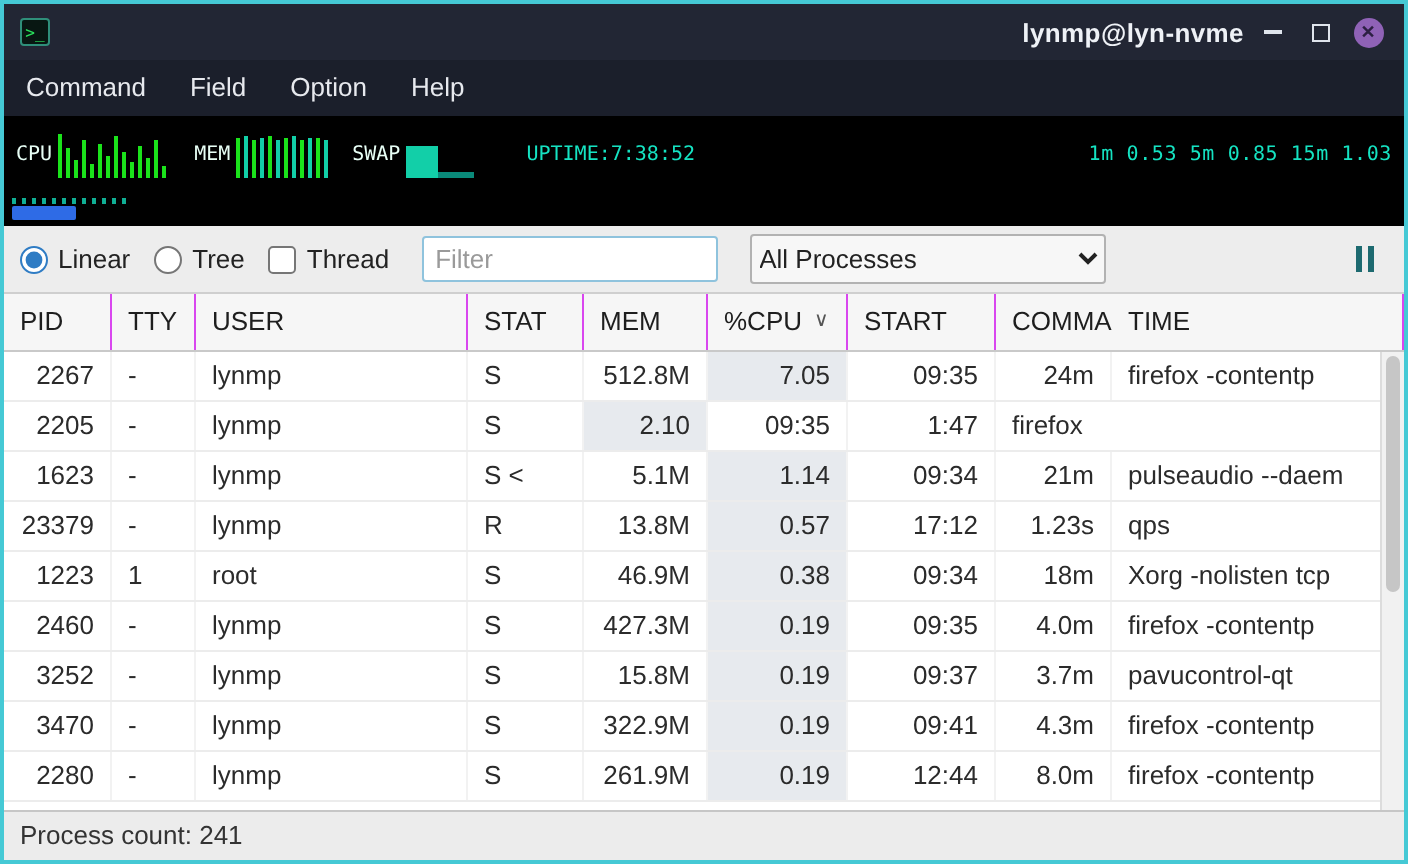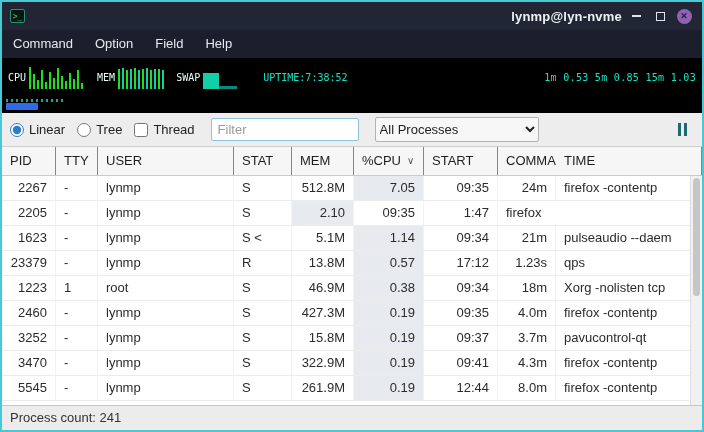--- a/index.html
+++ b/index.html
@@ -68,21 +68,21 @@
   }
   .controls label { display:inline-flex; align-items:center; gap:5px; margin-right:12px; }
   input[type=radio], input[type=checkbox] { accent-color:#2f7cc4; width:14px; height:14px; }
   .filter-input {
     width:148px; height:23px; border:1px solid #8fc3dd; border-radius:2px;
     padding:0 6px; font-size:13px; font-family:"Liberation Sans", sans-serif;
     color:#333; outline:none; margin-left:4px;
   }
   .filter-input::placeholder { color:#9a9a9a; }
   .proc-select {
-    width:164px; height:25px; margin-left:16px;
+    width:178px; height:25px; margin-left:16px;
     border:1px solid #b2b2b2; border-radius:2px; background:#f7f7f7;
     font-size:13px; font-family:"Liberation Sans", sans-serif; color:#222;
   }
   .pause-btn { margin-left:auto; margin-right:4px; display:inline-flex; gap:3px; padding:3px; }
   .pause-bar { width:3px; height:13px; background:#1d6a70; display:inline-block; }
   
   .grid-row {
     display:grid;
     grid-template-columns:54px 42px 136px 58px 62px 70px 74px 58px 1fr;
   }
@@ -131,22 +131,22 @@
     <span class="win-btn">
         <span class="restore-glyph"></span>
       </span>
     <span class="win-btn">
         <span class="close-glyph">✕</span>
       </span>
   </div>
 
   <div class="menubar">
     <span class="menu-item">Command</span>
+    <span class="menu-item">Field</span>
     <span class="menu-item">Option</span>
-    <span class="menu-item">Field</span>
     <span class="menu-item">Help</span>
   </div>
 
   <div class="strip1">
     <span class="mon-label">CPU</span>
     <svg class="gsvg" width="58" height="24" viewBox="0 0 58 24">
       <rect x="0" y="2" width="2" height="22" fill="#1be31b"></rect>
         <rect x="4" y="9" width="2" height="15" fill="#1be31b"></rect>
       <rect x="8" y="15" width="2" height="9" fill="#1be31b"></rect>
         <rect x="12" y="5" width="2" height="19" fill="#1be31b"></rect>
@@ -319,21 +319,21 @@
       <div class="td">lynmp</div>
       <div class="td">S</div>
       <div class="td num">322.9M</div>
       <div class="td cpu-col">0.19</div>
       <div class="td num">09:41</div>
       <div class="td num">4.3m</div>
       <div class="td last">firefox -contentp</div>
     </div>
 
     <div class="grid-row trow">
-      <div class="td num">5545</div>
+      <div class="td num">2280</div>
       <div class="td">-</div>
       <div class="td">lynmp</div>
       <div class="td">S</div>
       <div class="td num">261.9M</div>
       <div class="td cpu-col">0.19</div>
       <div class="td num">12:44</div>
       <div class="td num">8.0m</div>
       <div class="td last">firefox -contentp</div>
     </div>
 

